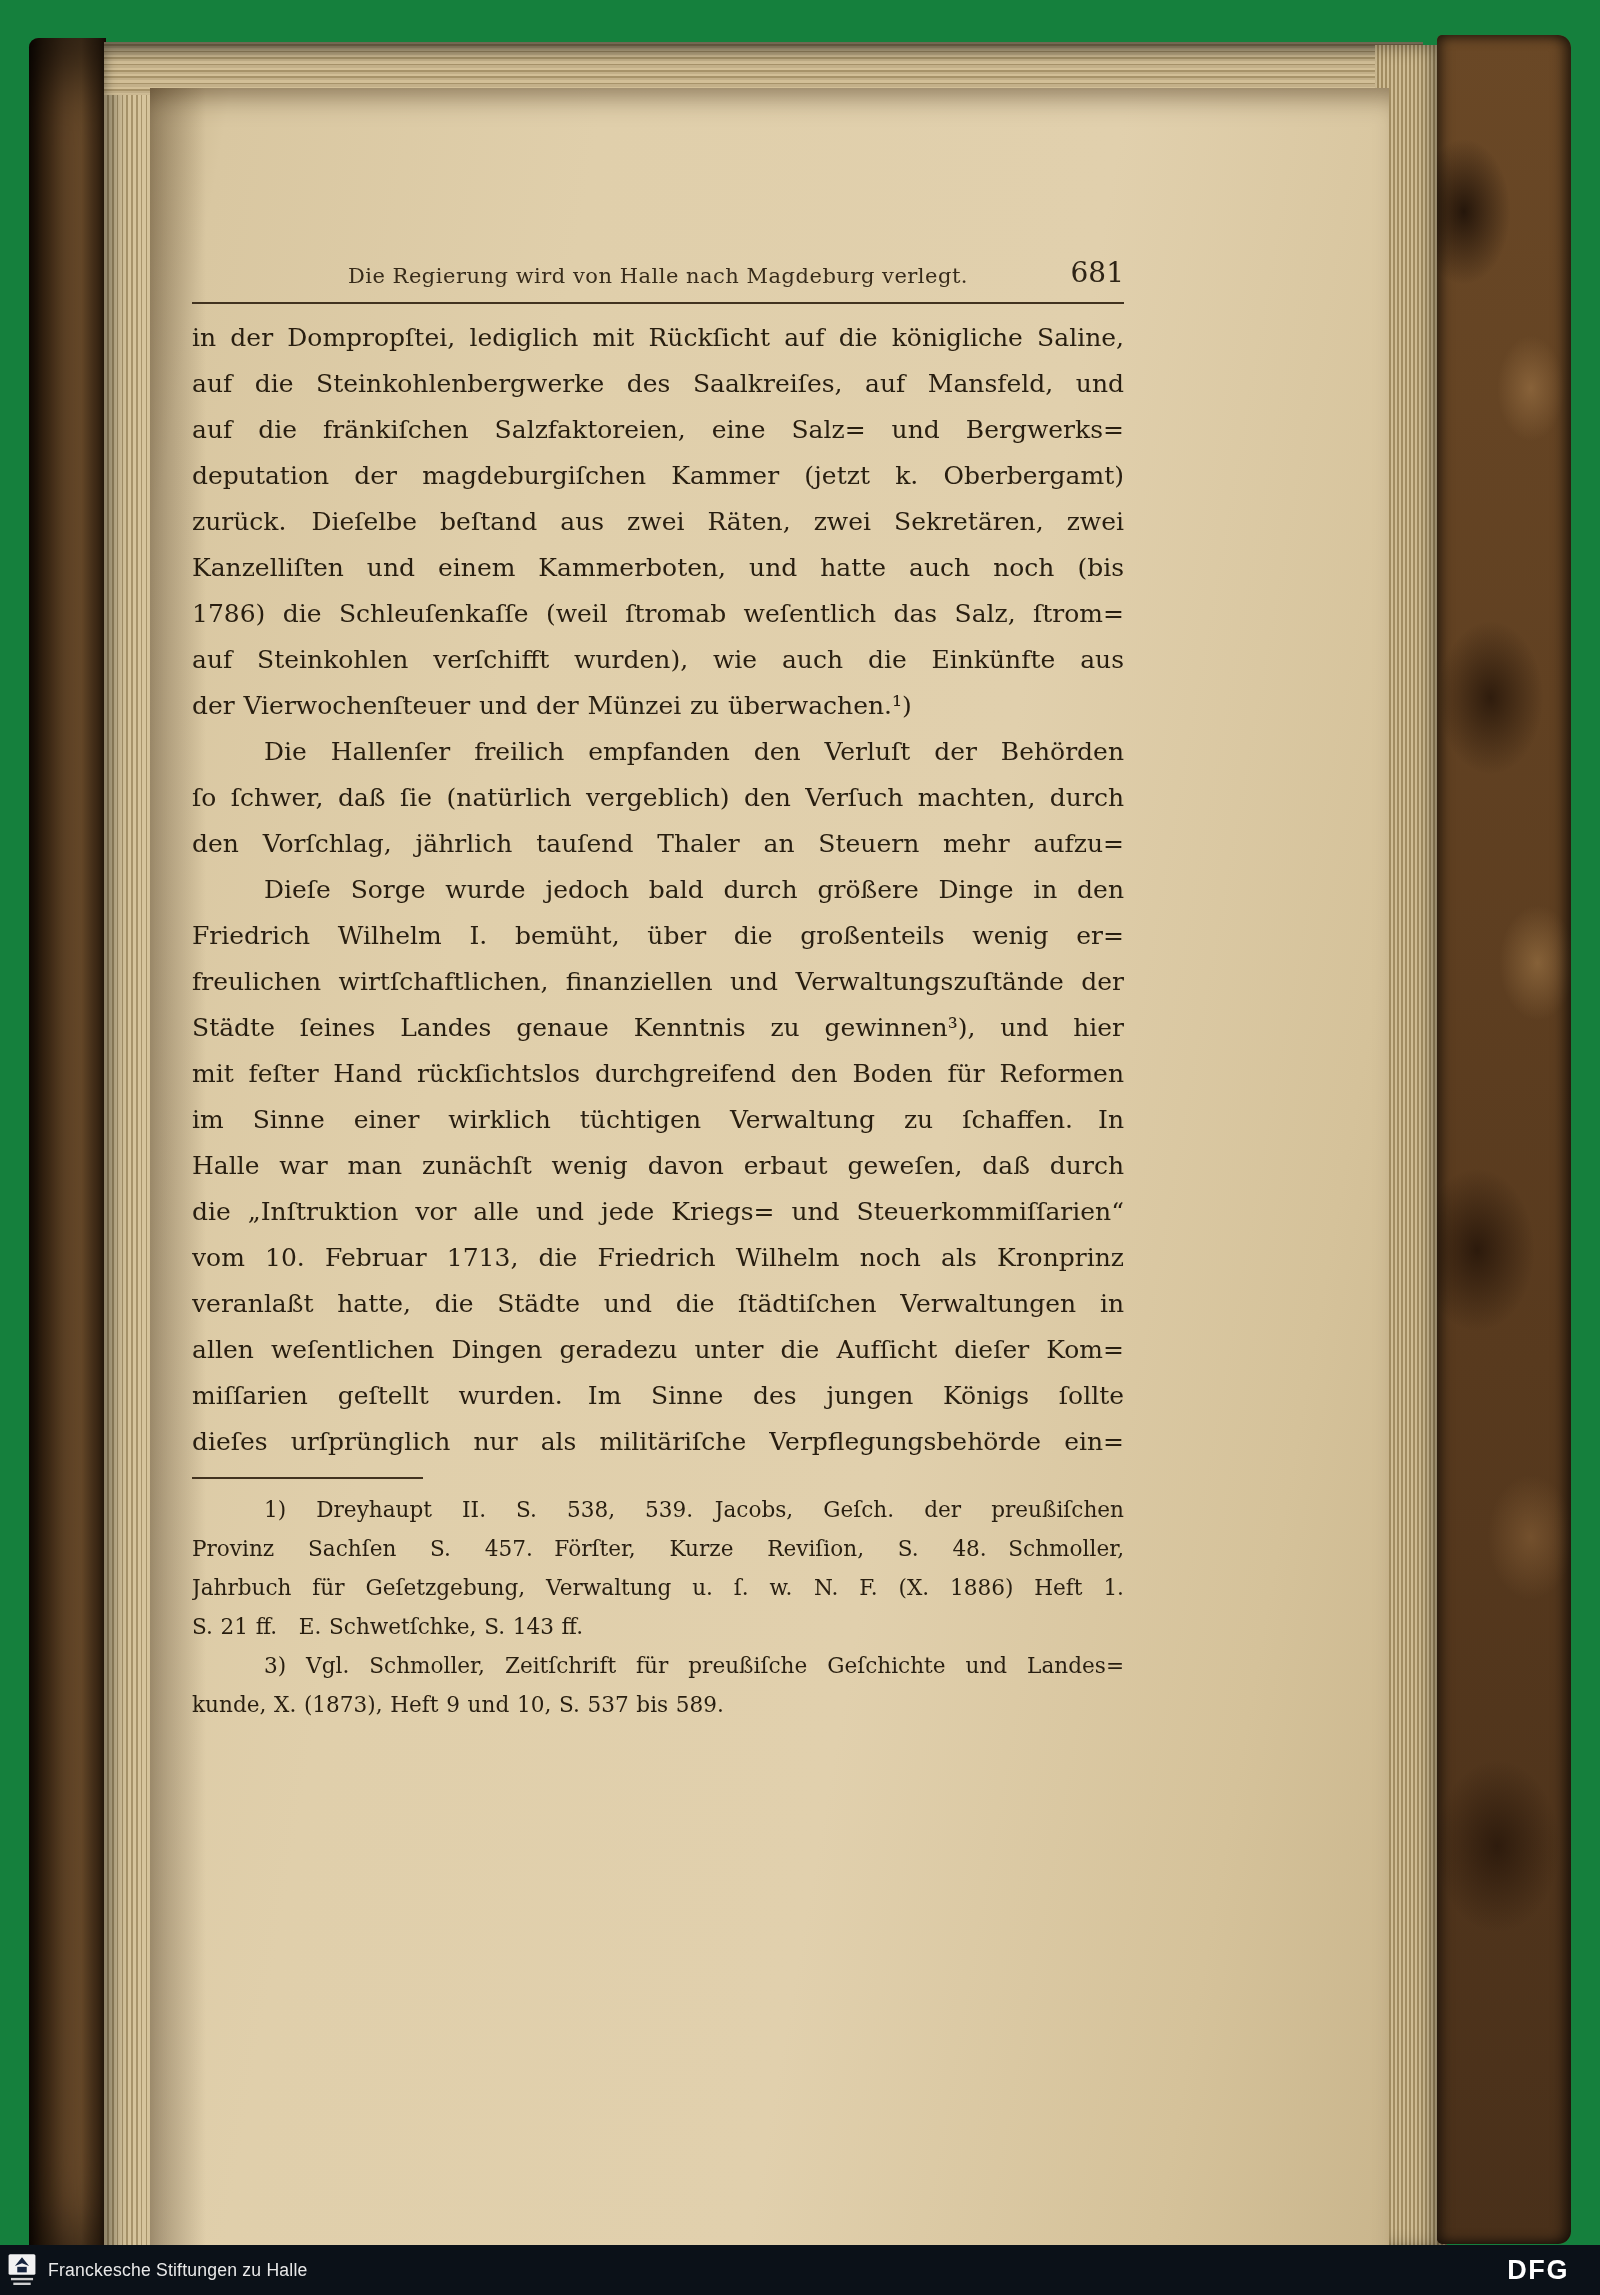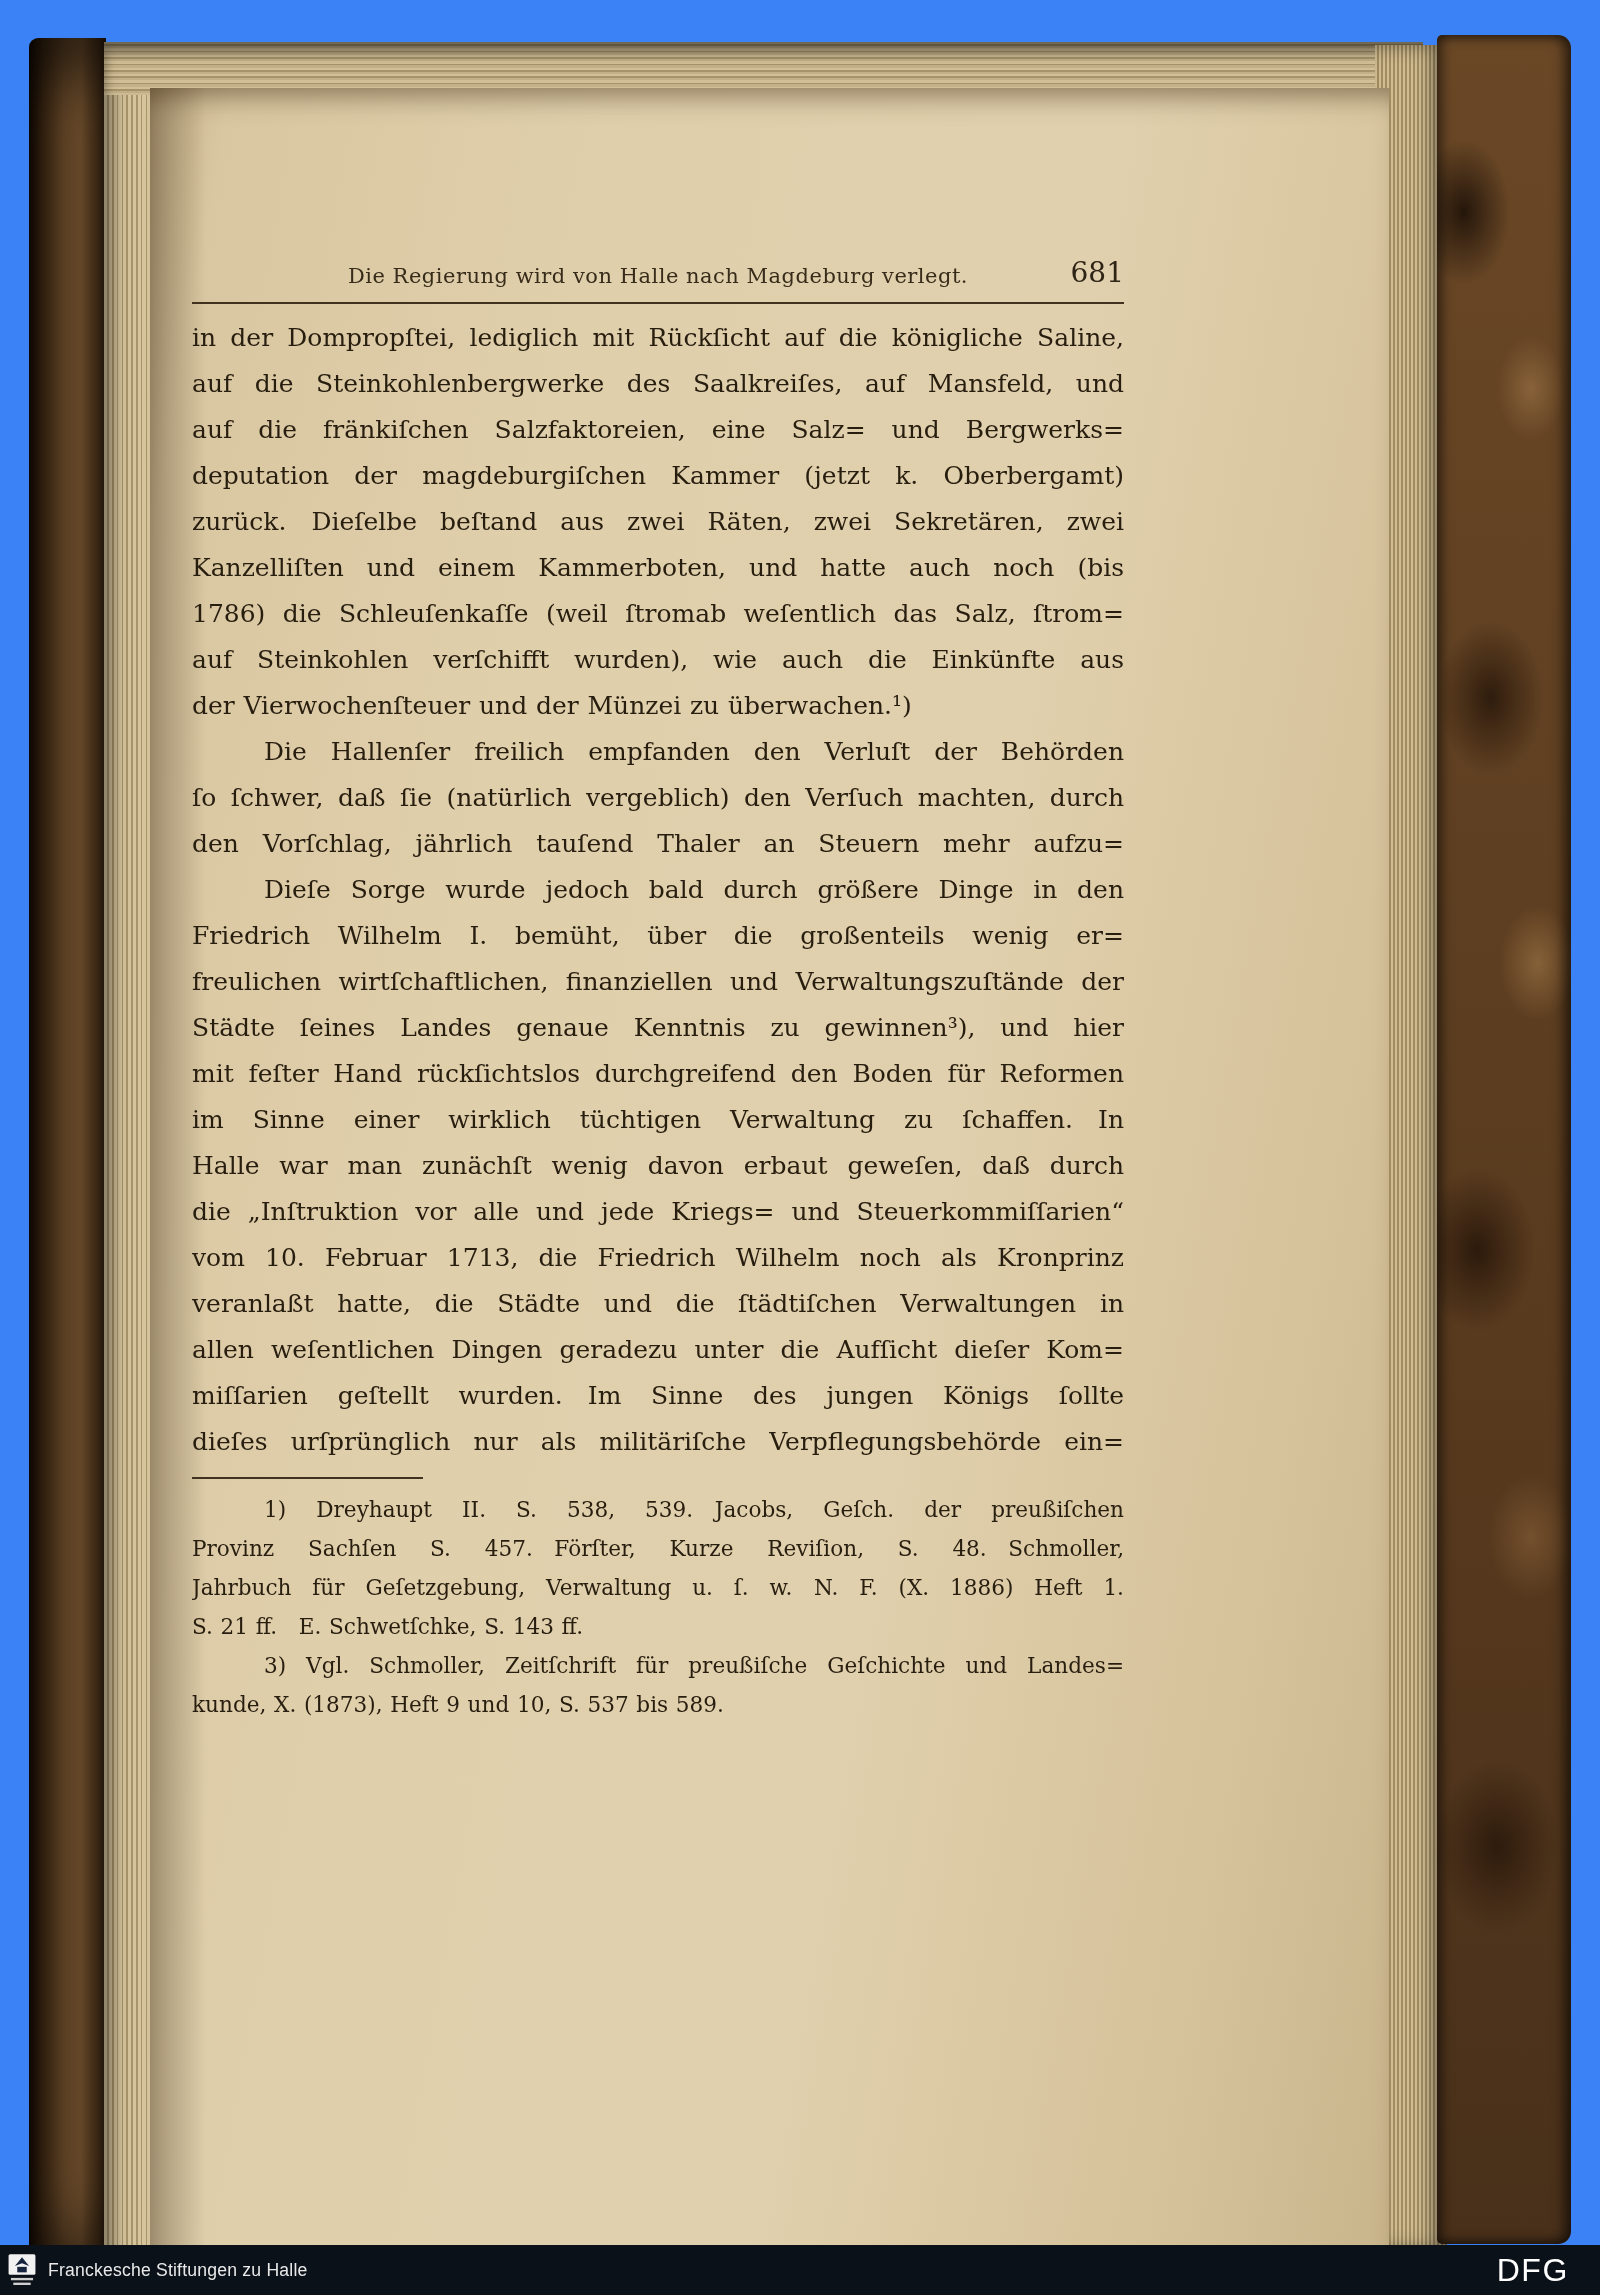--- a/index.html
+++ b/index.html
@@ -2,21 +2,21 @@
 <html style="font-size:12.8px"><head>
 <meta charset="utf-8">
 <style>
   * { box-sizing: border-box; }
   html, body { margin: 0; padding: 0; }
   body {
     width: 1601px; height: 2295px;
     background: #050505;
     font-family: "DejaVu Serif", serif;
   }
-  .scene { position: relative; width: 1601px; height: 2295px; overflow: hidden; background: #3b82f6; }
+  .scene { position: relative; width: 1601px; height: 2295px; overflow: hidden; background: #15803d; }
 
   
   .spine {
     position: absolute; left: 29px; top: 38px; width: 77px; height: 2257px;
     background: linear-gradient(90deg, #1c0f06 0%, #4a3118 18%, #75522f 45%, #8a6238 68%, #5f4022 90%, #3a2512 100%);
     border-radius: 9.6px 0 0 9.6px;
     box-shadow: inset 0 40px 56px rgba(0,0,0,0.55), inset 0 -56px 72px rgba(0,0,0,0.6);
   }
 
   
@@ -100,21 +100,21 @@
   .footer-bar {
     position: absolute; left: 0; bottom: 0; width: 1601px; height: 50px;
     background: #0b1118;
     display: flex; align-items: center; justify-content: space-between;
     padding: 0 32px 0 6.4px;
     font-family: "Liberation Sans", sans-serif;
   }
   .footer-left { display: flex; align-items: center; gap: 9.6px; }
   .logo { display: inline-flex; width: 32px; height: 34px; align-items: center; justify-content: center; }
   .institution { color: #e9e9e9; font-size: 17.6px; letter-spacing: 0.2px; }
-  .dfg { color: #ffffff; font-size: 32px; font-weight: normal; letter-spacing: 1.6px; }
+  .dfg { color: #ffffff; font-size: 27px; font-weight: bold; letter-spacing: 1.6px; }
 </style>
 </head>
 <body>
 
 <div class="scene">
 
   <div class="spine"></div>
   <div class="page-stack-left"></div>
   <div class="page-stack-top"></div>
   <div class="fore-edge"></div>

